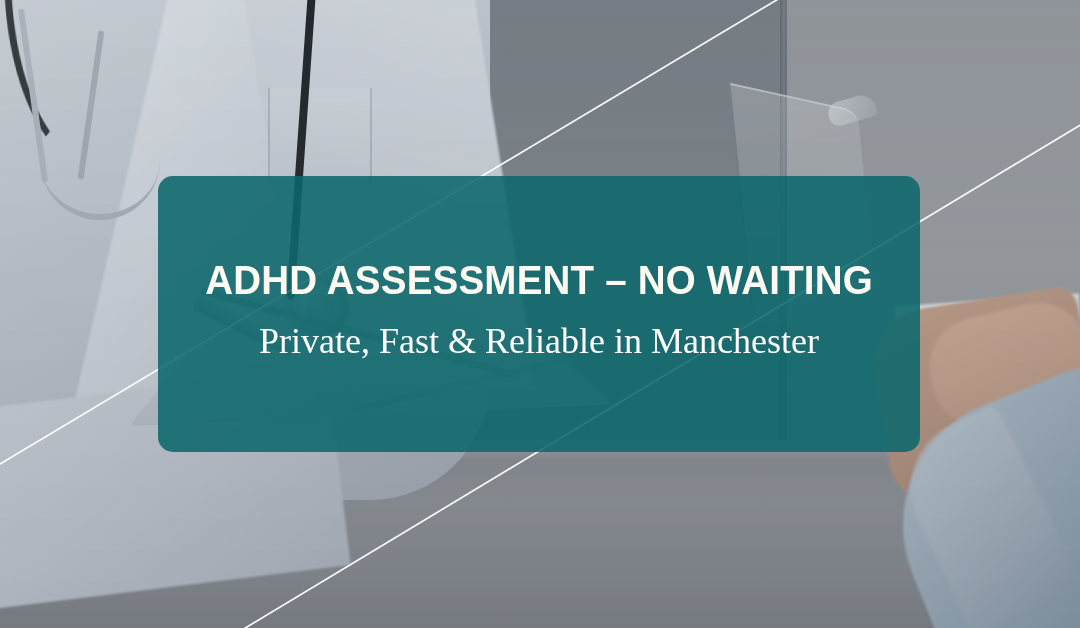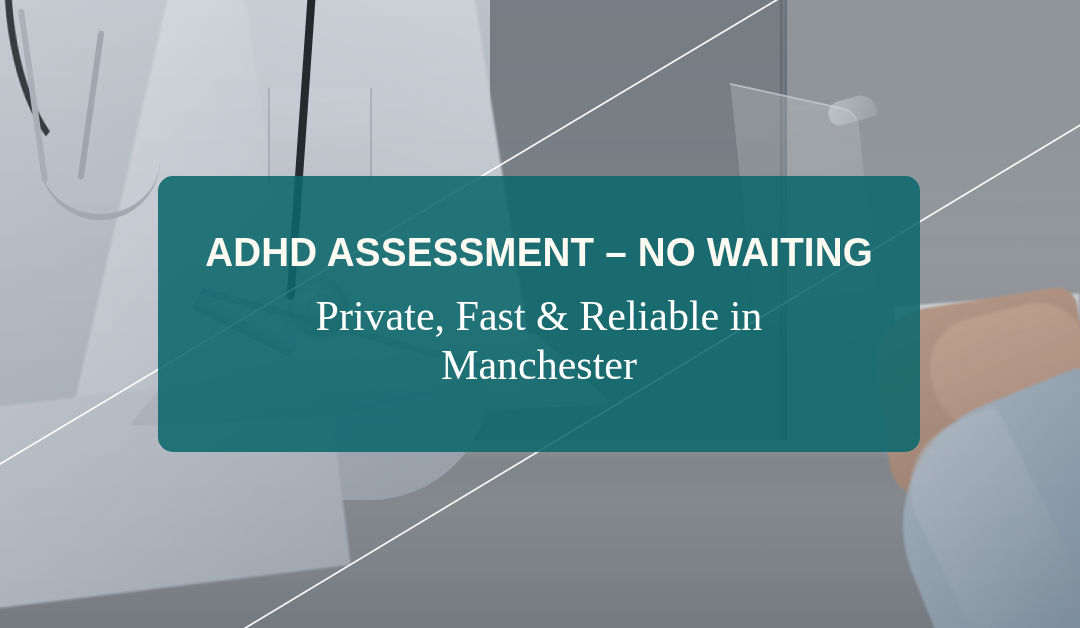--- a/index.html
+++ b/index.html
@@ -355,21 +355,21 @@
     text-align: center;
     white-space: nowrap;
     transform: scaleX(.94);
   }
 
   .hero-subtitle {
     margin: 16px 0 0;
     color: #ffffff;
     font-family: "Liberation Serif", "DejaVu Serif", serif;
     font-weight: 400;
-    font-size: 42px;
+    font-size: 36px;
     line-height: 1.17;
     text-align: center;
     max-width: 560px;
   }
 </style>
 </head>
 <body>
 
 <div class="banner">
 

